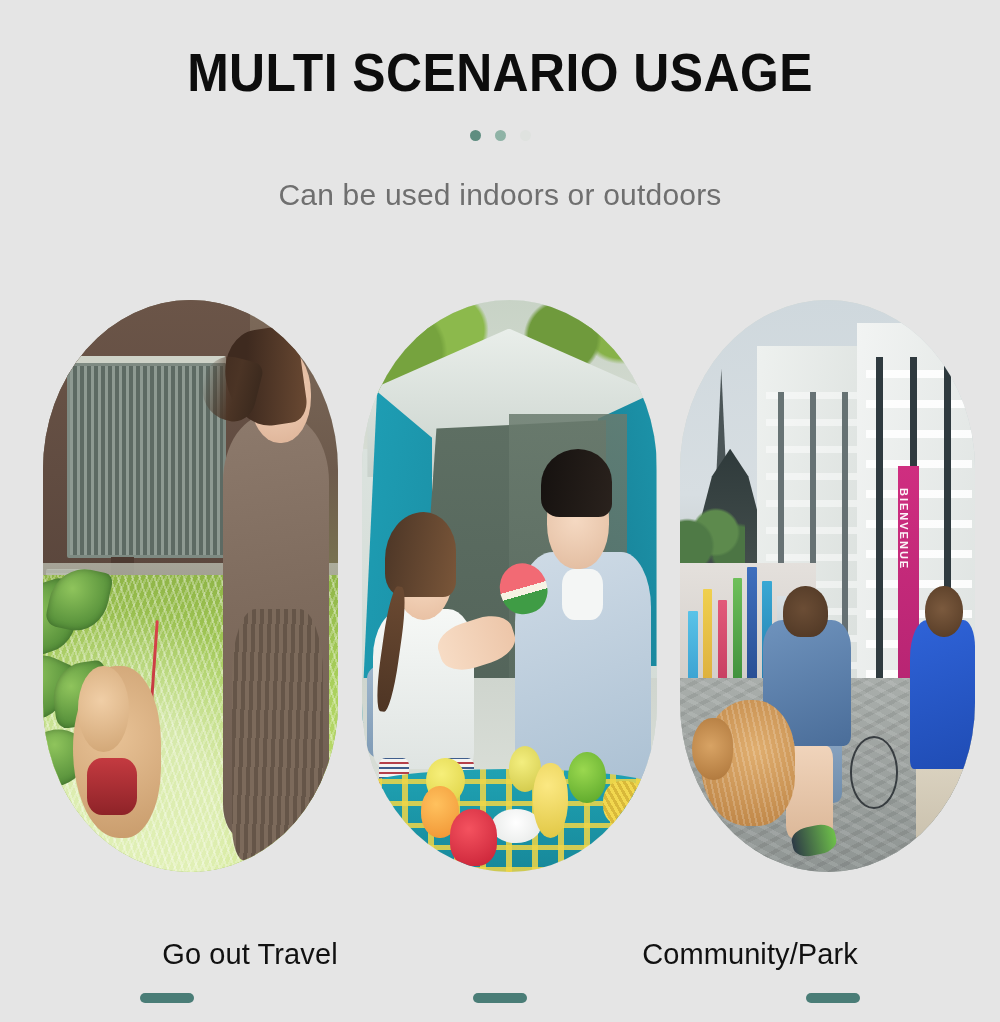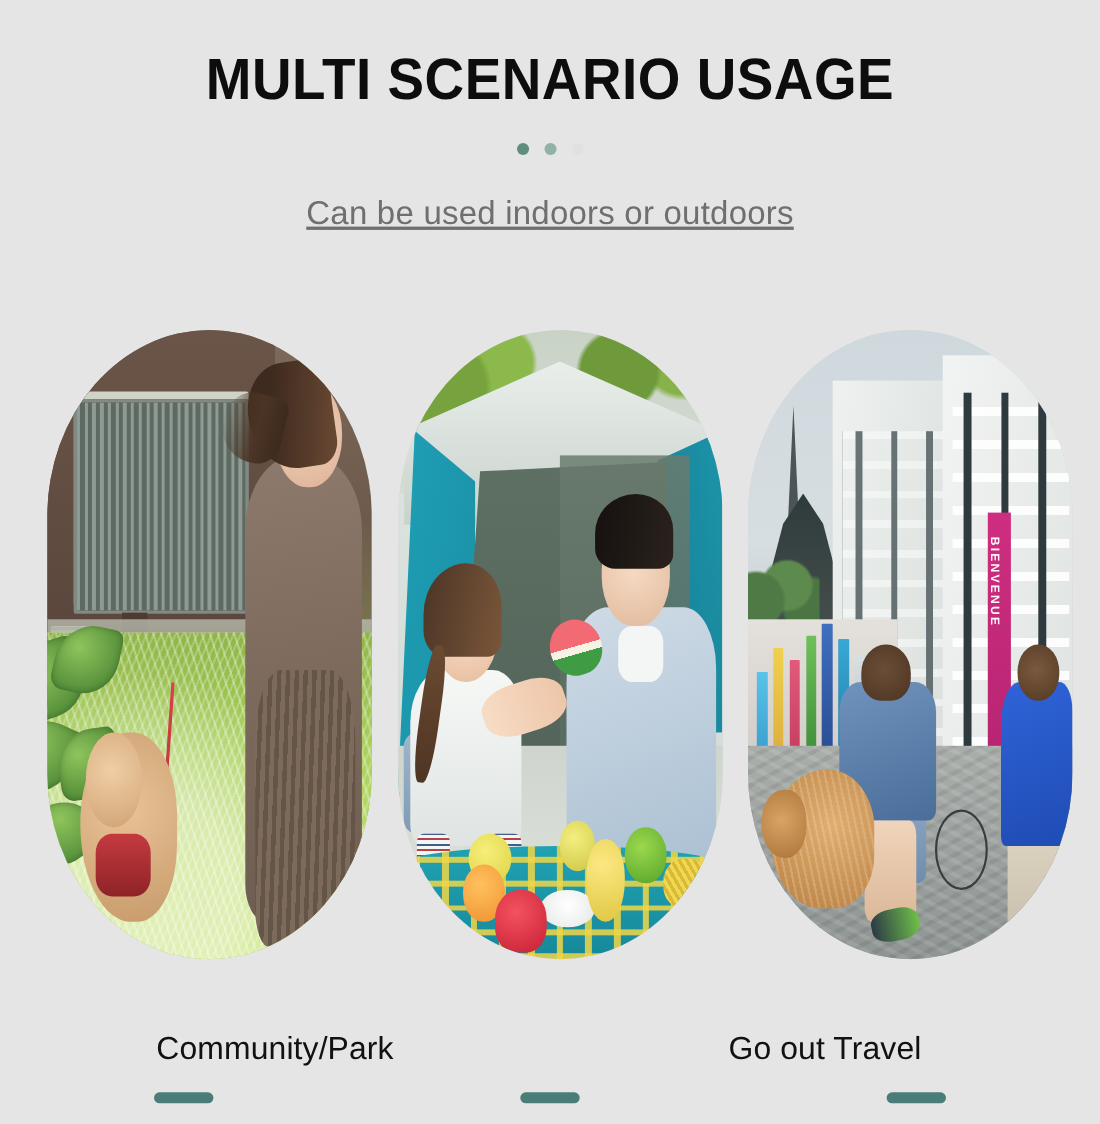--- a/index.html
+++ b/index.html
@@ -54,21 +54,20 @@
   }
   .subtitle {
     position: absolute;
     top: 178px;
     left: 0;
     width: 1000px;
     text-align: center;
     font-size: 30px;
     color: #6f6f6f;
     letter-spacing: 0.2px;
-    text-decoration: underline;
   }
 
   
   .panels {
     position: absolute;
     top: 300px;
     left: 43px;
     width: 932px;
     height: 572px;
     display: flex;
@@ -612,24 +611,24 @@
         <div class="p3-blue-head"></div>
         <div class="p3-dog3"></div>
         <div class="p3-dog3-head"></div>
       </div>
     </div>
 
   </div>
 
   <div class="captions">
     <div class="caption-cell">
+      <div class="label">Go out Travel</div>
+    </div>
+    <div class="caption-cell">
       <div class="label">Community/Park</div>
-    </div>
-    <div class="caption-cell">
-      <div class="label">Go out Travel</div>
     </div>
   </div>
 
   <div class="bars">
     <div class="bar-cell">
       <span class="bar" style="background:#4a7d77"></span>
     </div>
     <div class="bar-cell">
       <span class="bar" style="background:#4a7d77"></span>
     </div>

